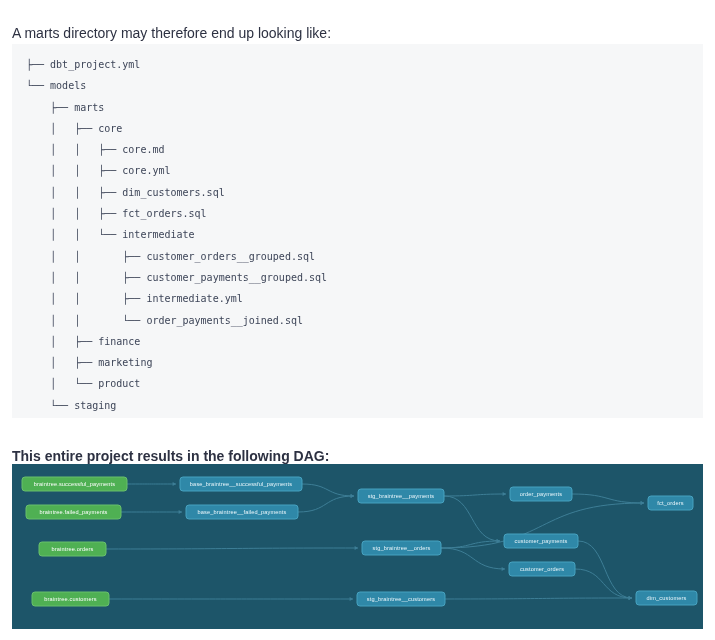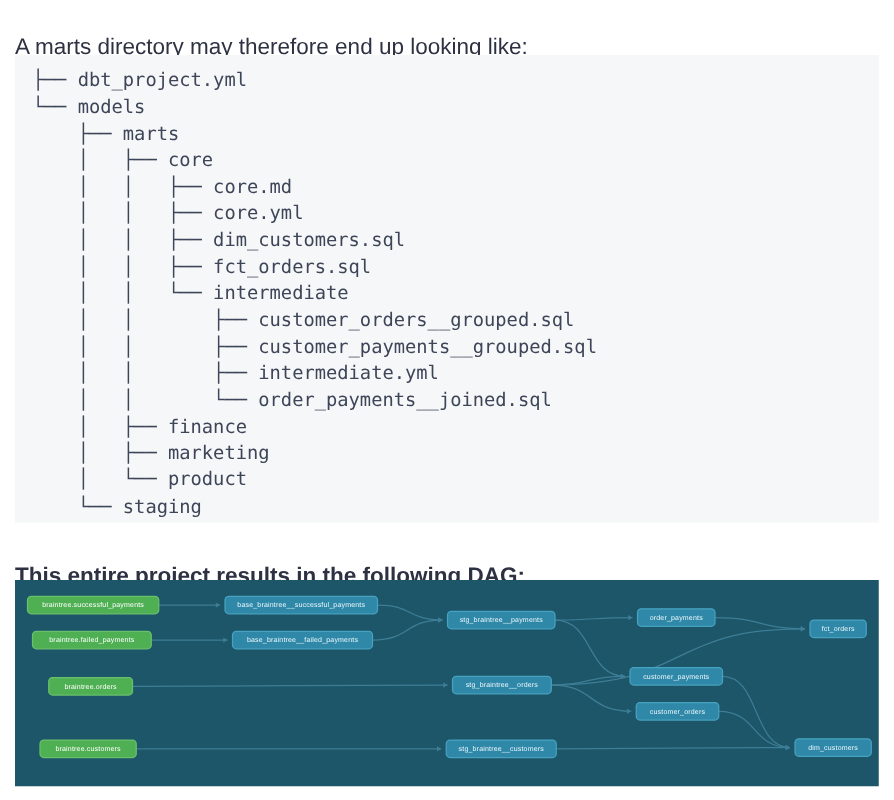--- a/index.html
+++ b/index.html
@@ -7,42 +7,42 @@
     margin: 0; padding: 0;
     width: 715px; height: 640px;
     background: #ffffff;
     font-family: "Liberation Sans", sans-serif;
     color: #2b2f45;
     overflow: hidden;
   }
   .page { width: 715px; height: 640px; position: relative; }
 
   .para {
-    font-size: 18px;
+    font-size: 14px;
     line-height: 16px;
     color: #2d3142;
     padding: 0 12px;
   }
   #intro-text { position: absolute; left: 0; top: 11px; }
   #dag-text   { position: absolute; left: 0; top: 434px; font-weight: bold; }
 
   .code-block {
     position: absolute;
     left: 12px;
     top: 44px;
     width: 691px;
     height: 374px;
     background: #f6f7f8;
     padding: 10px 0 10px 14px;
     overflow: hidden;
   }
   .code-block pre {
     margin: 0;
     font-family: "DejaVu Sans Mono", "Liberation Mono", monospace;
-    font-size: 15px;
+    font-size: 10px;
     line-height: 21.3px;
     color: #3d4558;
     white-space: pre;
     letter-spacing: 0px;
   }
 
   .dag {
     position: absolute;
     left: 12px;
     top: 464px;

